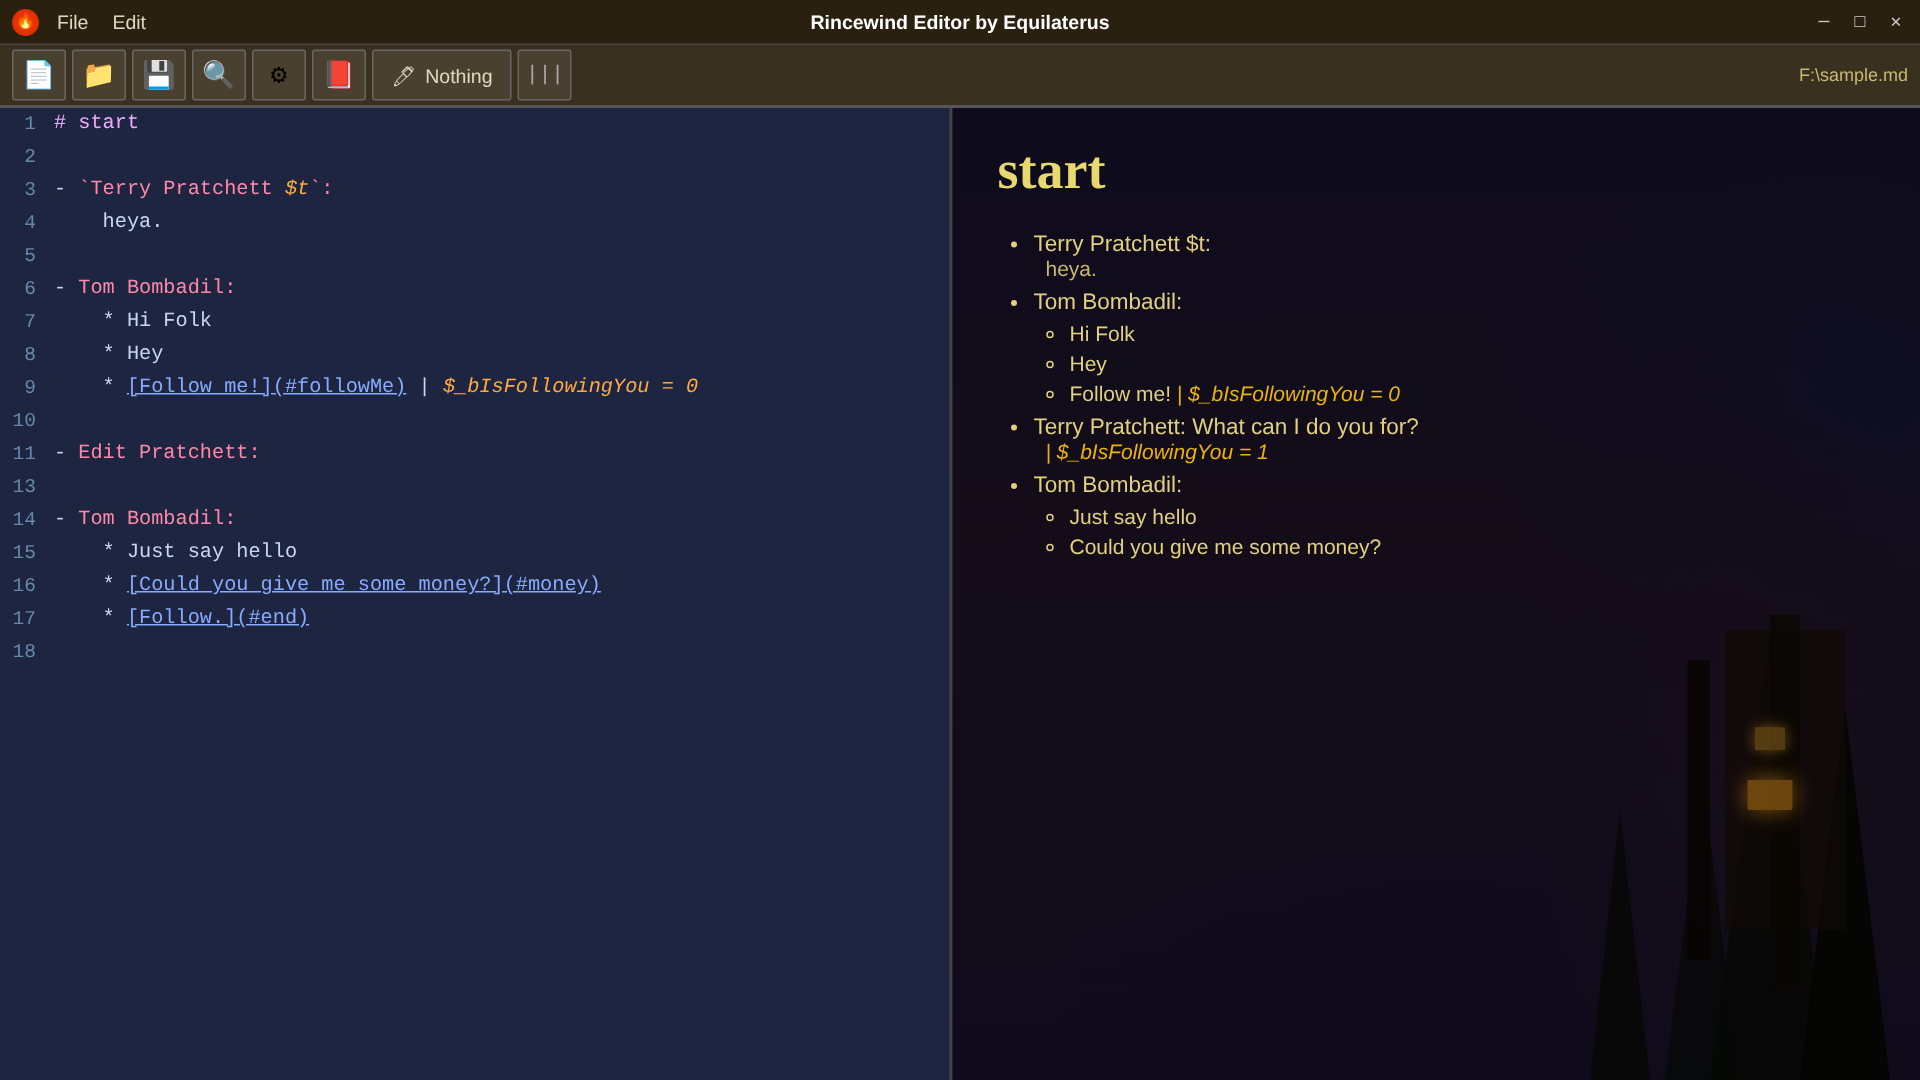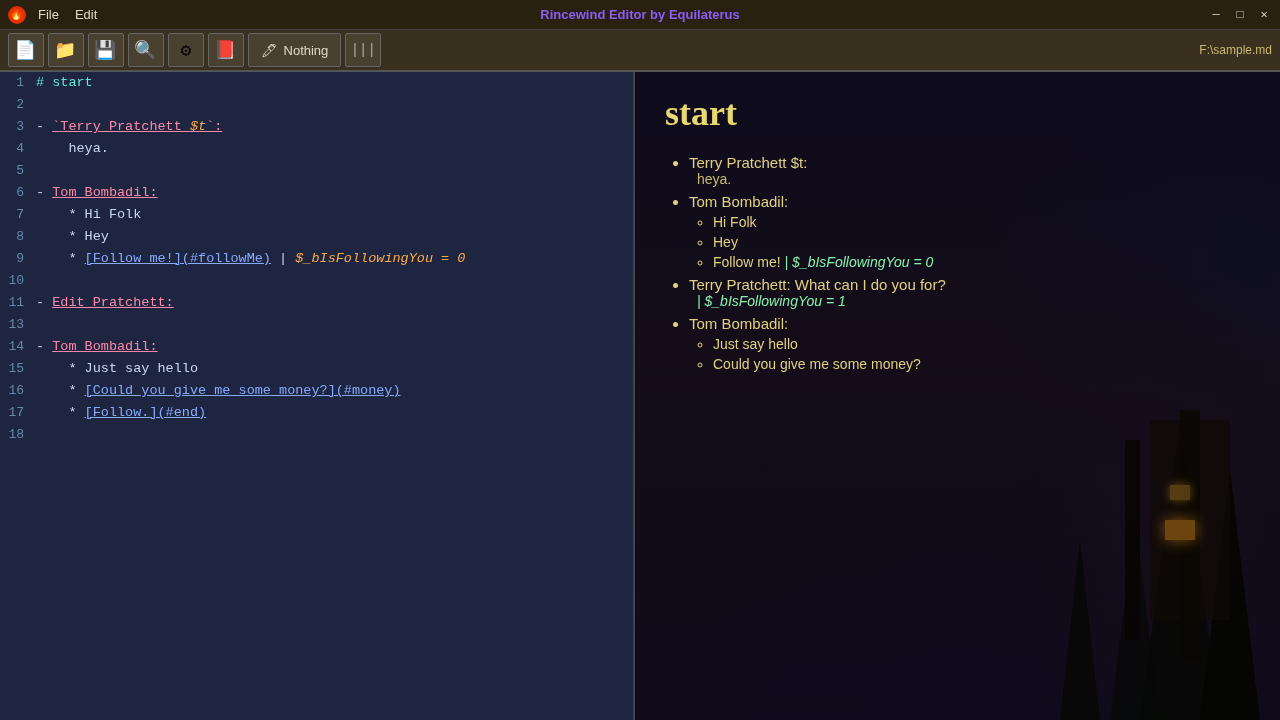--- a/index.html
+++ b/index.html
@@ -41,21 +41,21 @@
       display: flex;
       gap: 16px;
     }
     .menu-item {
       color: #e0d8c0;
       font-size: 13px;
       cursor: pointer;
       font-family: Arial, sans-serif;
     }
     #title-center {
-      color: #8b5cf6;
+      color: #ffffff;
       font-family: Arial, sans-serif;
       font-size: 13px;
       font-weight: bold;
       position: absolute;
       left: 50%;
       transform: translateX(-50%);
     }
     #titlebar-right {
       display: flex;
       gap: 8px;
@@ -144,22 +144,22 @@
       color: #6688aa;
       font-size: 13px;
       user-select: none;
       flex-shrink: 0;
     }
     .line-content {
       color: #c8d8f0;
       white-space: pre;
       padding-left: 4px;
     }
-    .c-heading { color: #5eead4; }
-    .c-speaker { color: #ff88aa; text-decoration: underline; }
+    .c-heading { color: #f0abfc; }
+    .c-speaker { color: #ff88aa; }
     .c-text { color: #c8d8f0; }
     .c-link { color: #88aaff; text-decoration: underline; }
     .c-var { color: #ffaa44; font-style: italic; }
     .c-dash { color: #c8d8f0; }
 
     
     #preview {
       flex: 1;
       position: relative;
       overflow: hidden;
@@ -227,21 +227,21 @@
       padding-left: 8px;
       color: #c8b870;
       font-size: 14px;
       font-family: Arial, sans-serif;
       margin-bottom: 4px;
     }
     .preview-link {
       color: #e0d080;
     }
     .preview-cond {
-      color: #86efac;
+      color: #eab308;
       font-style: italic;
     }
     .preview-sep { margin-bottom: 12px; }
   </style>
 </head>
 <body>
 
 <div id="titlebar">
   <div id="titlebar-left">
     <div id="app-icon">🔥</div>

